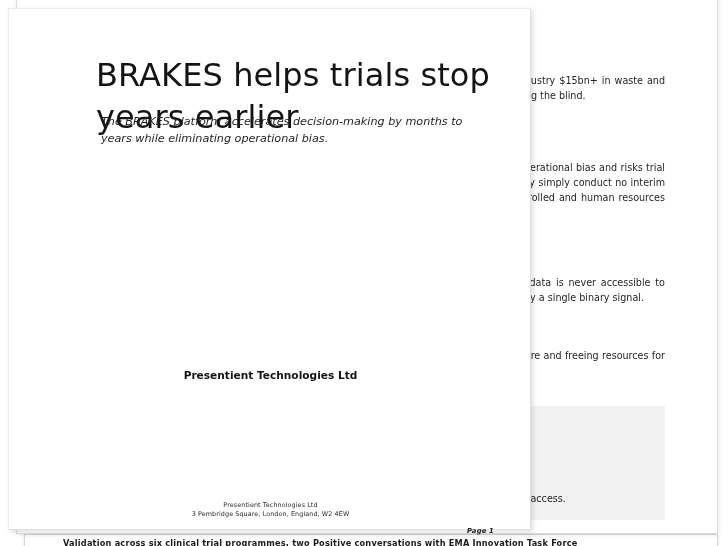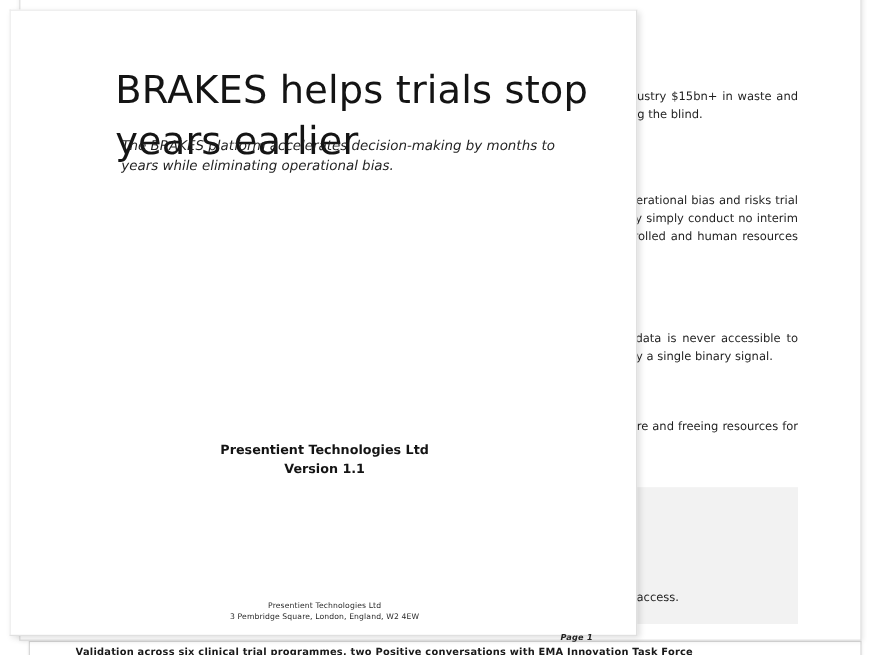--- a/index.html
+++ b/index.html
@@ -198,21 +198,20 @@
 </div>
 
 <div class="sheet" id="sheet-front">
 
   <h1 id="doc-title">BRAKES helps trials stop years earlier</h1>
 
   <p id="doc-subtitle">The BRAKES platform accelerates decision-making by months to years while eliminating operational bias.</p>
 
   <div id="imprint">
     <div>Presentient Technologies Ltd</div>
-    <div>Version 1.1</div>
   </div>
 
   <div id="page-footer">
     <div id="footer-org">
       <div>Presentient Technologies Ltd</div>
       <div>3 Pembridge Square, London, England, W2 4EW</div>
     </div>
     <div id="footer-pagenum">Page 1</div>
   </div>
 

